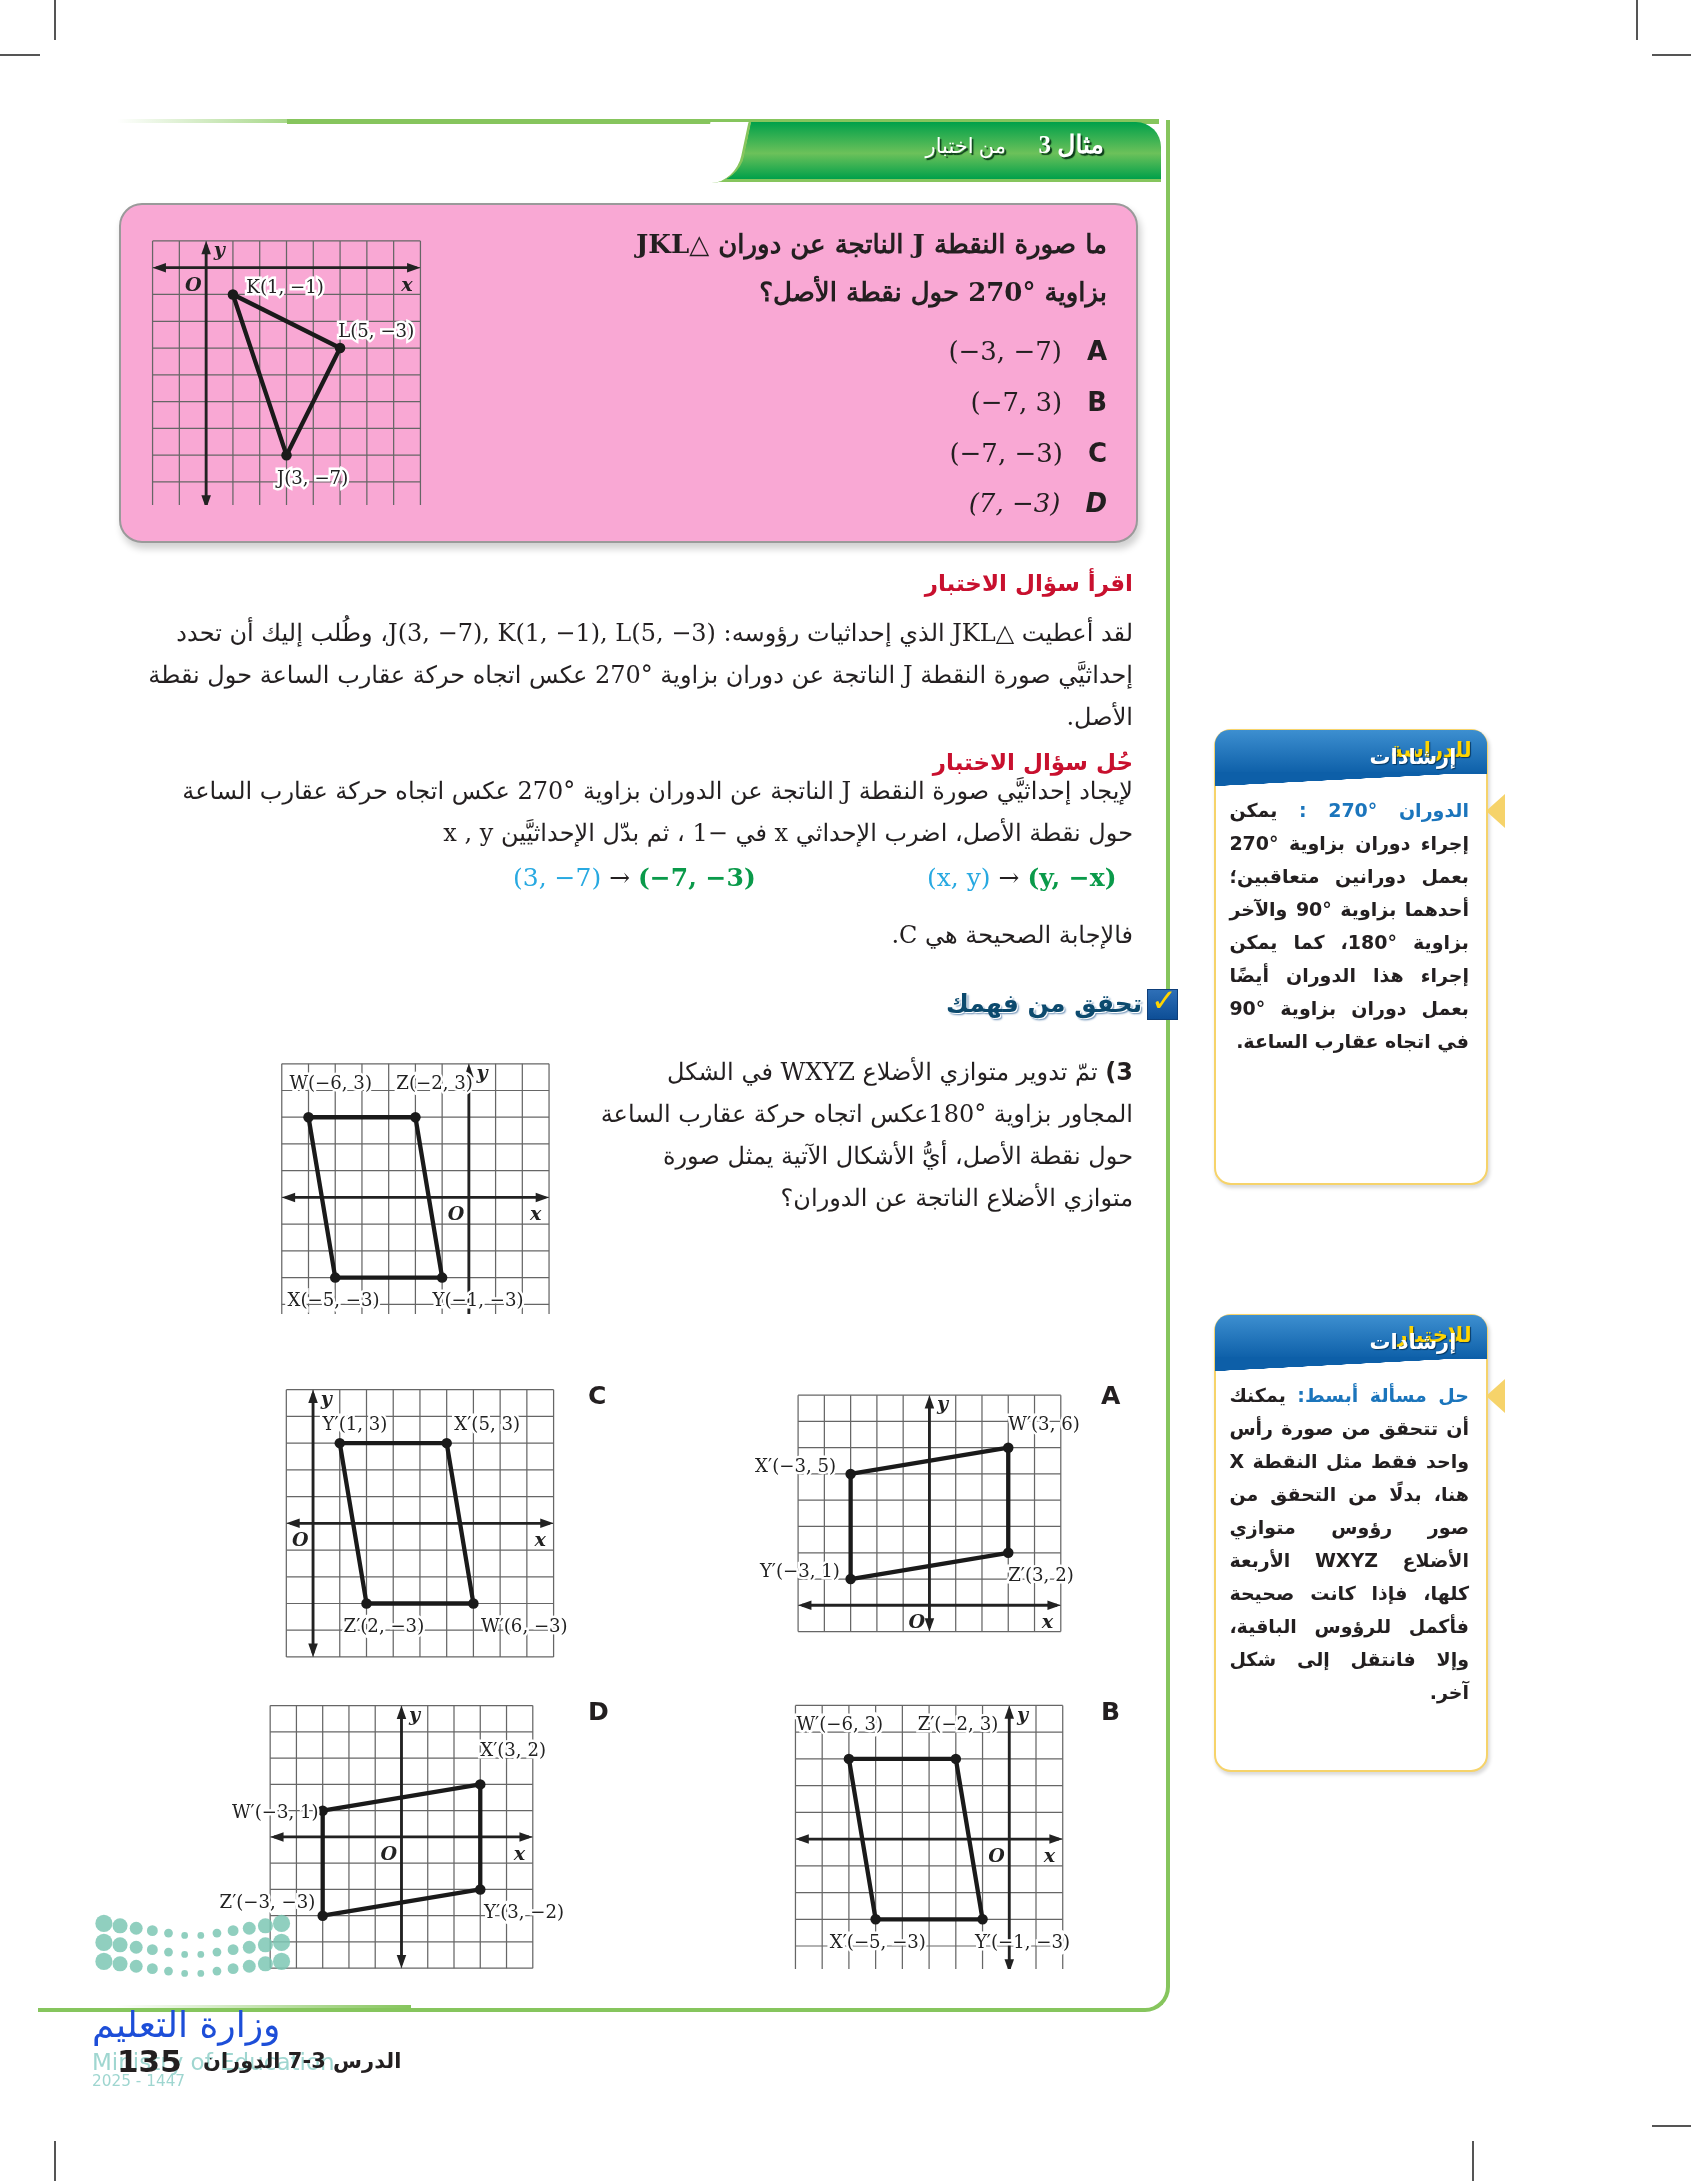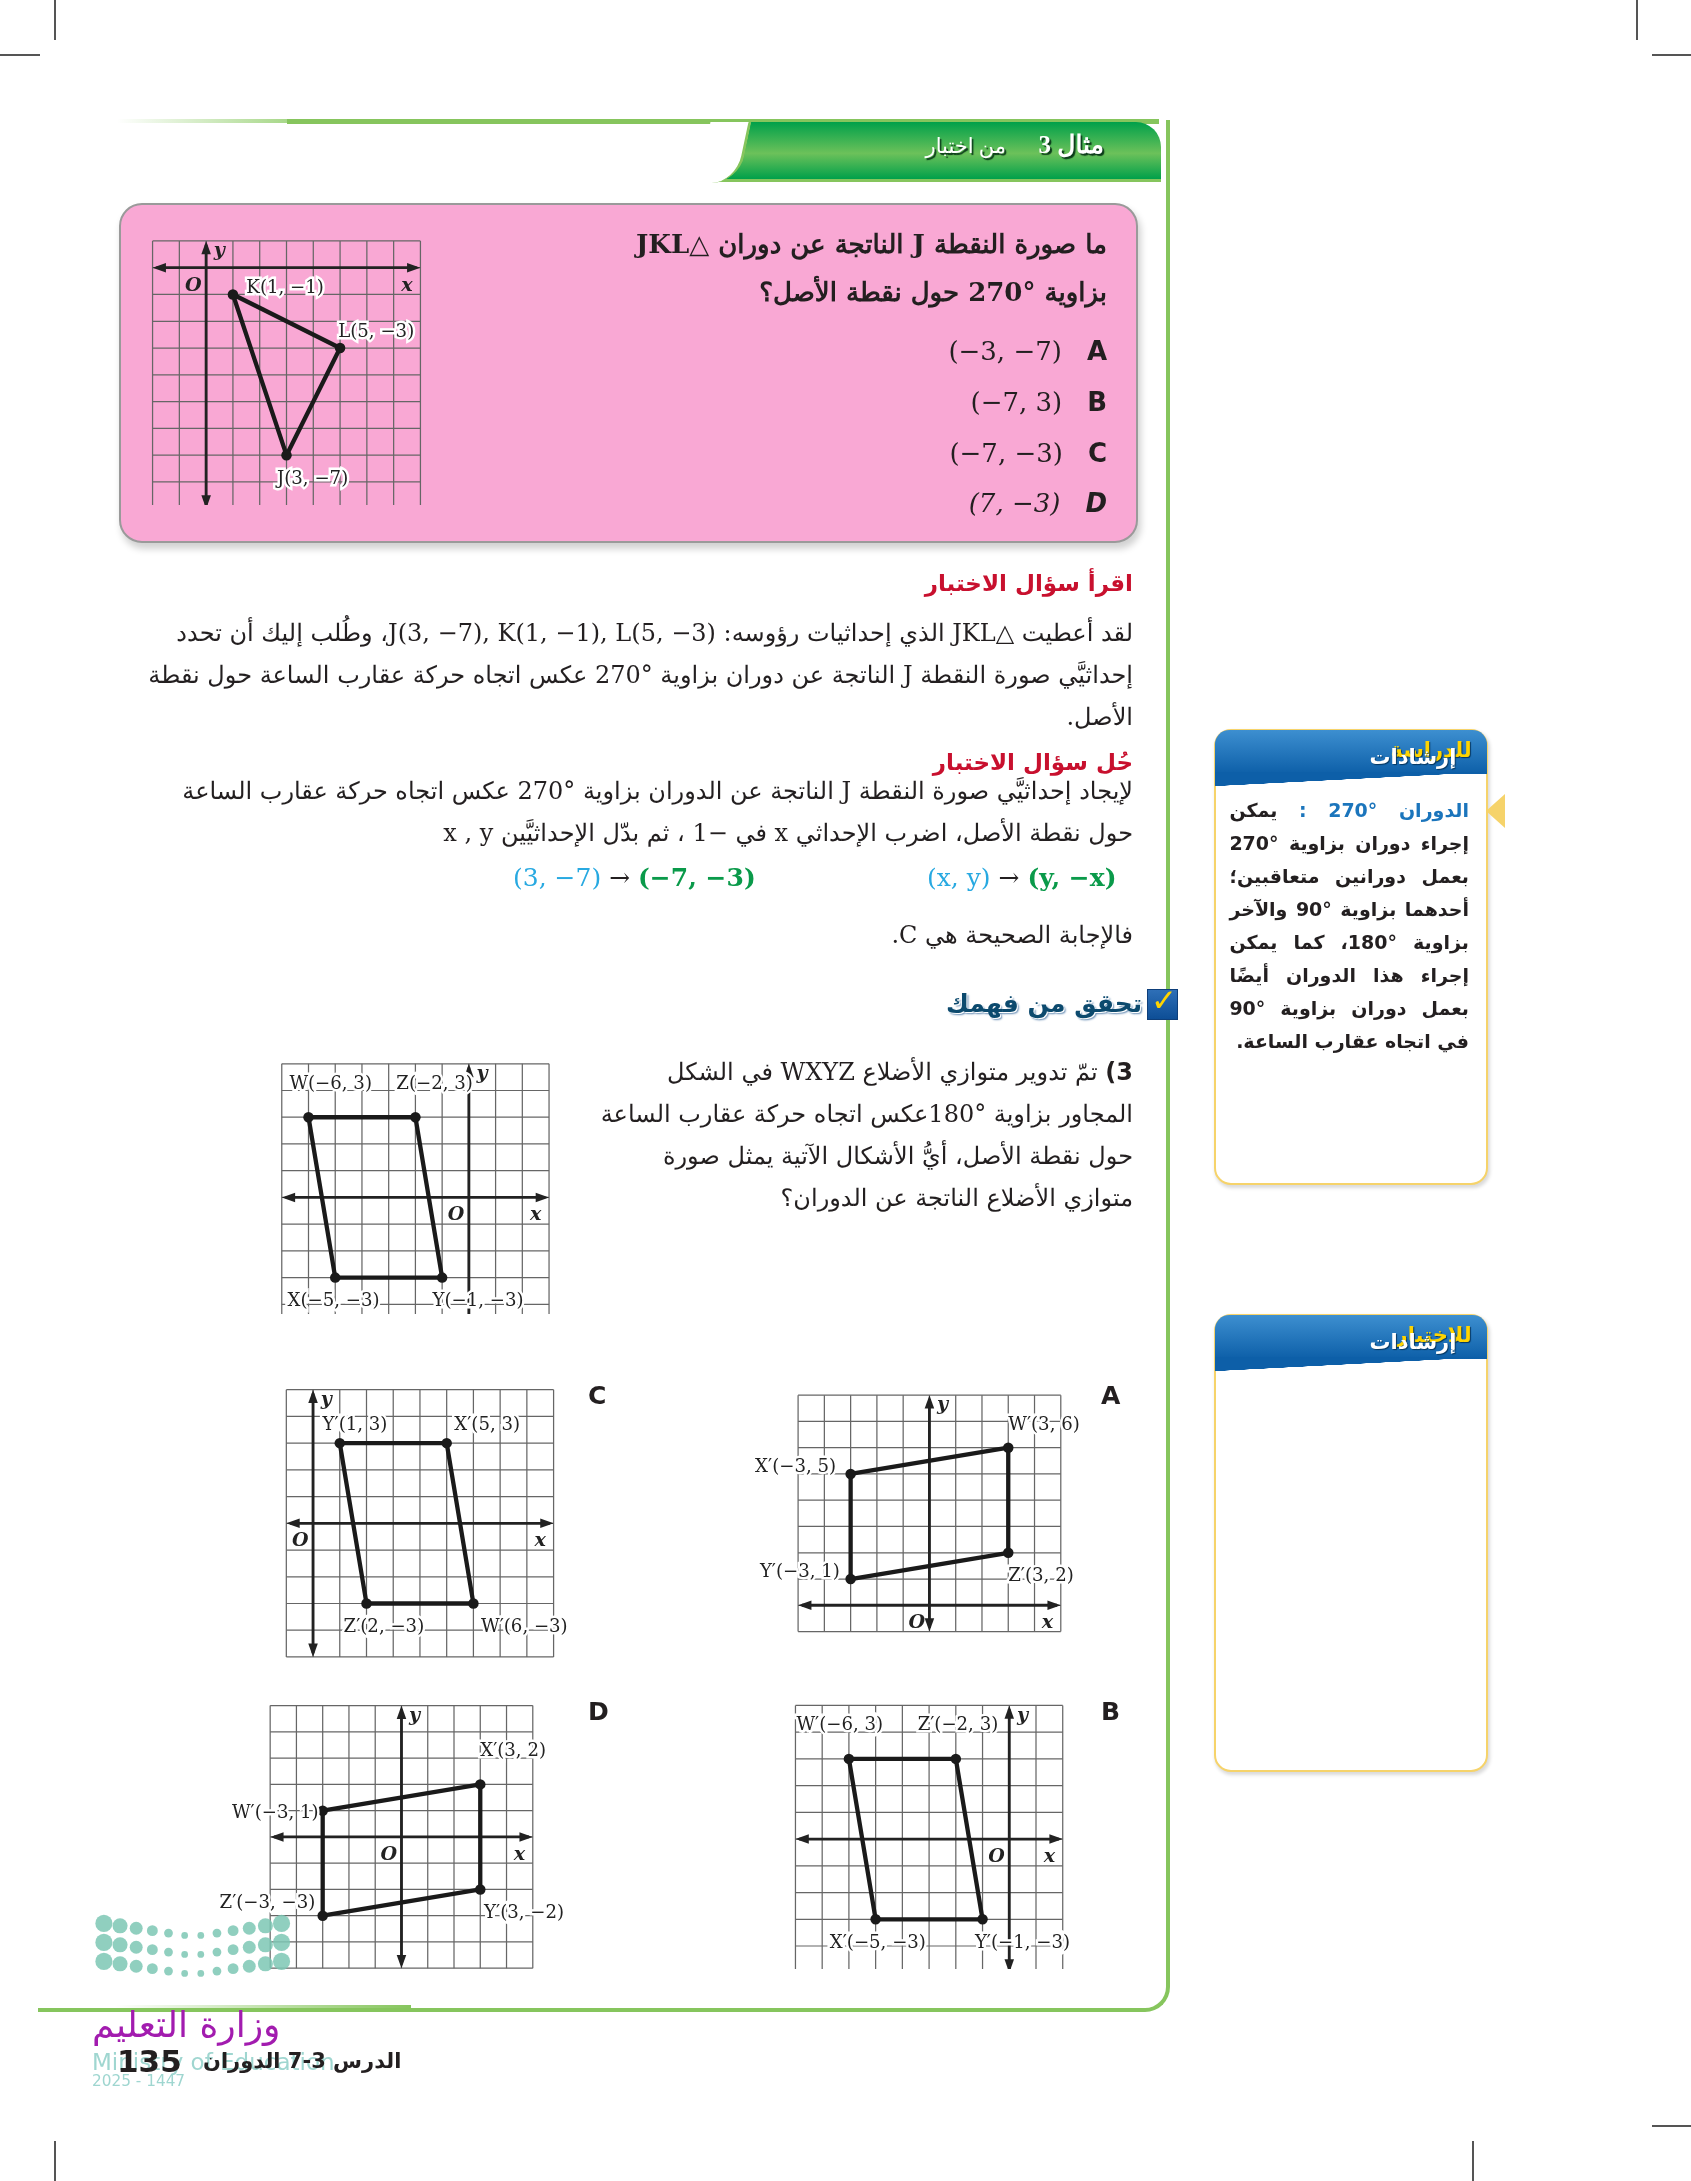--- a/index.html
+++ b/index.html
@@ -40,21 +40,21 @@
   .tiphead:after{content:"";position:absolute;left:0;bottom:-11.5px;width:100%;height:13.4px;background:linear-gradient(to bottom right,#0d5fa8 50%,transparent 51%);}
   .tiphead span{position:absolute;right:15.3px;top:7.6px;color:#fff;font-family:"DejaVu Sans",sans-serif;font-weight:bold;font-size:21px;direction:rtl;white-space:nowrap;text-shadow:1px 1px 1px #06365f;}
   .tiphead span b{color:#ffd400;}
   .tipbody{padding:21px 17px 13.4px 13.4px;direction:rtl;text-align:justify;font-family:"DejaVu Sans",sans-serif;font-weight:bold;font-size:19px;line-height:33px;position:relative;}
   .tipbody .tt{color:#1b75bc;}
   .tipbody:before{content:"";position:absolute;right:-19px;top:21px;border:17px solid transparent;border-left:none;border-right:19px solid #f6d36a;}
   
   svg text{font-family:"DejaVu Serif",serif;}
   .footer-num{position:absolute;left:117px;top:2043px;font-family:"DejaVu Sans",sans-serif;font-weight:bold;font-size:31px;color:#231f20;}
   .footer-lesson{position:absolute;left:184px;top:2049px;font-family:"DejaVu Sans",sans-serif;font-weight:bold;font-size:21px;direction:rtl;white-space:nowrap;margin-left:19px;}
-  .moe-ar{position:absolute;left:92px;top:2004px;font-family:"DejaVu Sans",sans-serif;font-size:36px;color:#a21caf;direction:rtl;white-space:nowrap;letter-spacing:1.9px;}
+  .moe-ar{position:absolute;left:92px;top:2004px;font-family:"DejaVu Sans",sans-serif;font-size:36px;color:#1d4ed8;direction:rtl;white-space:nowrap;letter-spacing:1.9px;}
   .moe-en{position:absolute;left:92px;top:2049px;font-family:"DejaVu Sans",sans-serif;font-size:23px;color:#9fd6d0;white-space:nowrap;}
   .moe-yr{position:absolute;left:92px;top:2072px;font-family:"DejaVu Sans",sans-serif;font-size:15.3px;color:#9fd6d0;white-space:nowrap;}
   .botline{position:absolute;left:115px;top:2005px;width:296px;height:2.9px;background:linear-gradient(to right,rgba(140,200,100,0),#86c55d);}
 </style>
 </head>
 <body>
 
 <div class="crop" style="left:54px;top:0;width:1.9px;height:40px;"></div>
 <div class="crop" style="left:0;top:54px;width:40px;height:1.9px;"></div>
 <div class="crop" style="left:1636px;top:0;width:1.9px;height:40px;"></div>
@@ -355,20 +355,21 @@
   <div class="tiphead">
       <span><span>إرشادات</span> <b>للدراسة</b></span>
     </div>
   <div class="tipbody"><span class="tt">الدوران °270 :</span> <span>يمكن إجراء دوران بزاوية °270 بعمل دورانين متعاقبين؛ أحدهما بزاوية °90 والآخر بزاوية °180، كما يمكن إجراء هذا الدوران أيضًا بعمل دوران بزاوية °90 في اتجاه عقارب الساعة.</span></div>
 </div>
 
 <div class="tipbox" style="top:1314px;height:454px;">
   <div class="tiphead">
       <span><span>إرشادات</span> <b>للاختبار</b></span>
     </div>
+  <div class="tipbody"><span class="tt">حل مسألة أبسط:</span> <span>يمكنك أن تتحقق من صورة رأس واحد فقط مثل النقطة X هنا، بدلًا من التحقق من صور رؤوس متوازي الأضلاع WXYZ الأربعة كلها، فإذا كانت صحيحة فأكمل للرؤوس الباقية، وإلا فانتقل إلى شكل آخر.</span></div>
 </div>
 
 <svg class="abs" id="moe-dots" style="left:92px;top:1912px;" width="210" height="76" viewBox="0 0 220 80">
     <circle cx="12" cy="12" r="9" fill="#7cc7b4" opacity="0.85"></circle>
     <circle cx="29" cy="14.545454545454545" r="7.909090909090909" fill="#7cc7b4" opacity="0.85"></circle>
     <circle cx="46" cy="17.09090909090909" r="6.818181818181818" fill="#7cc7b4" opacity="0.85"></circle>
     <circle cx="63" cy="19.636363636363637" r="5.727272727272727" fill="#7cc7b4" opacity="0.85"></circle>
     <circle cx="80" cy="22.18181818181818" r="4.636363636363637" fill="#7cc7b4" opacity="0.85"></circle>
     <circle cx="97" cy="24.727272727272727" r="3.5454545454545454" fill="#7cc7b4" opacity="0.85"></circle>
     <circle cx="114" cy="24.727272727272727" r="3.5454545454545454" fill="#7cc7b4" opacity="0.85"></circle>

